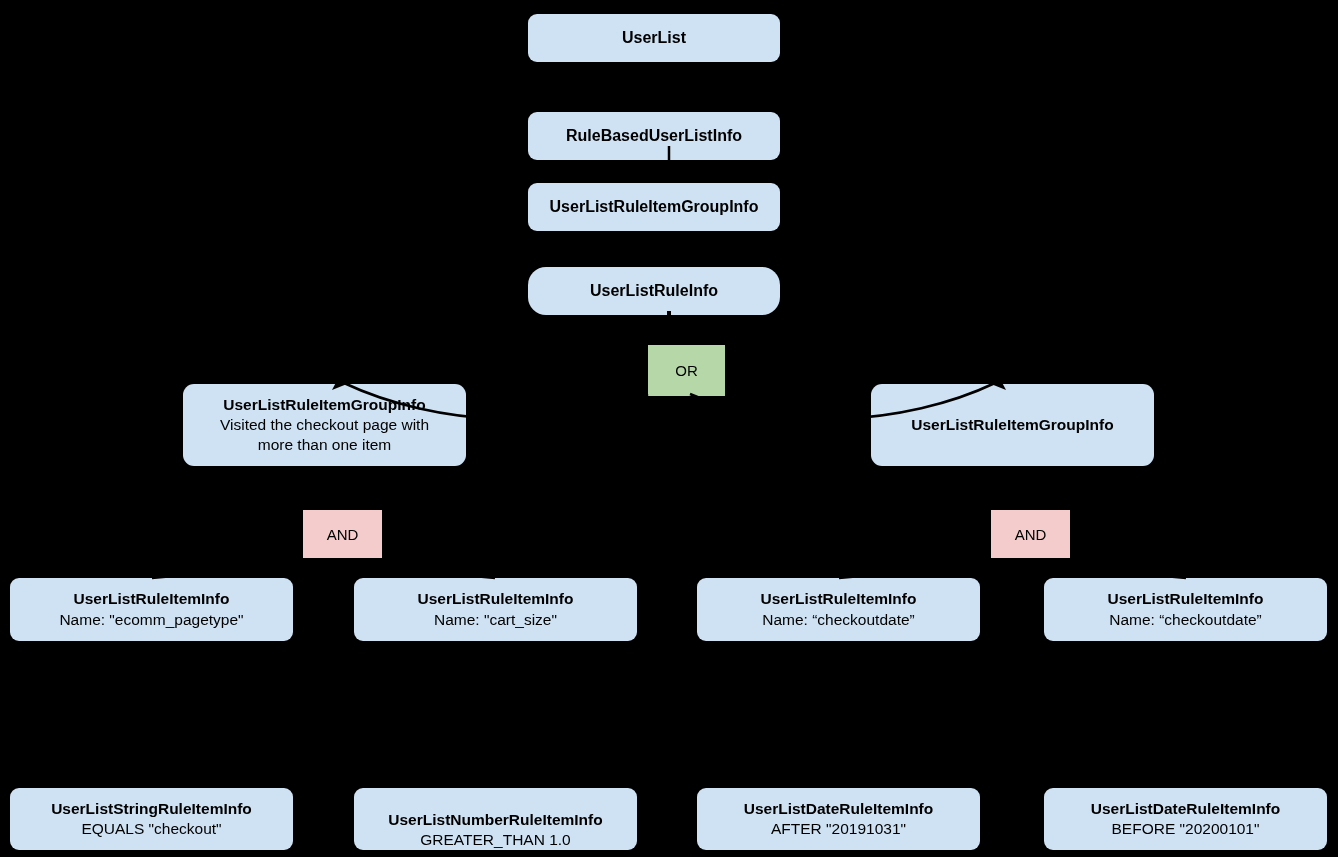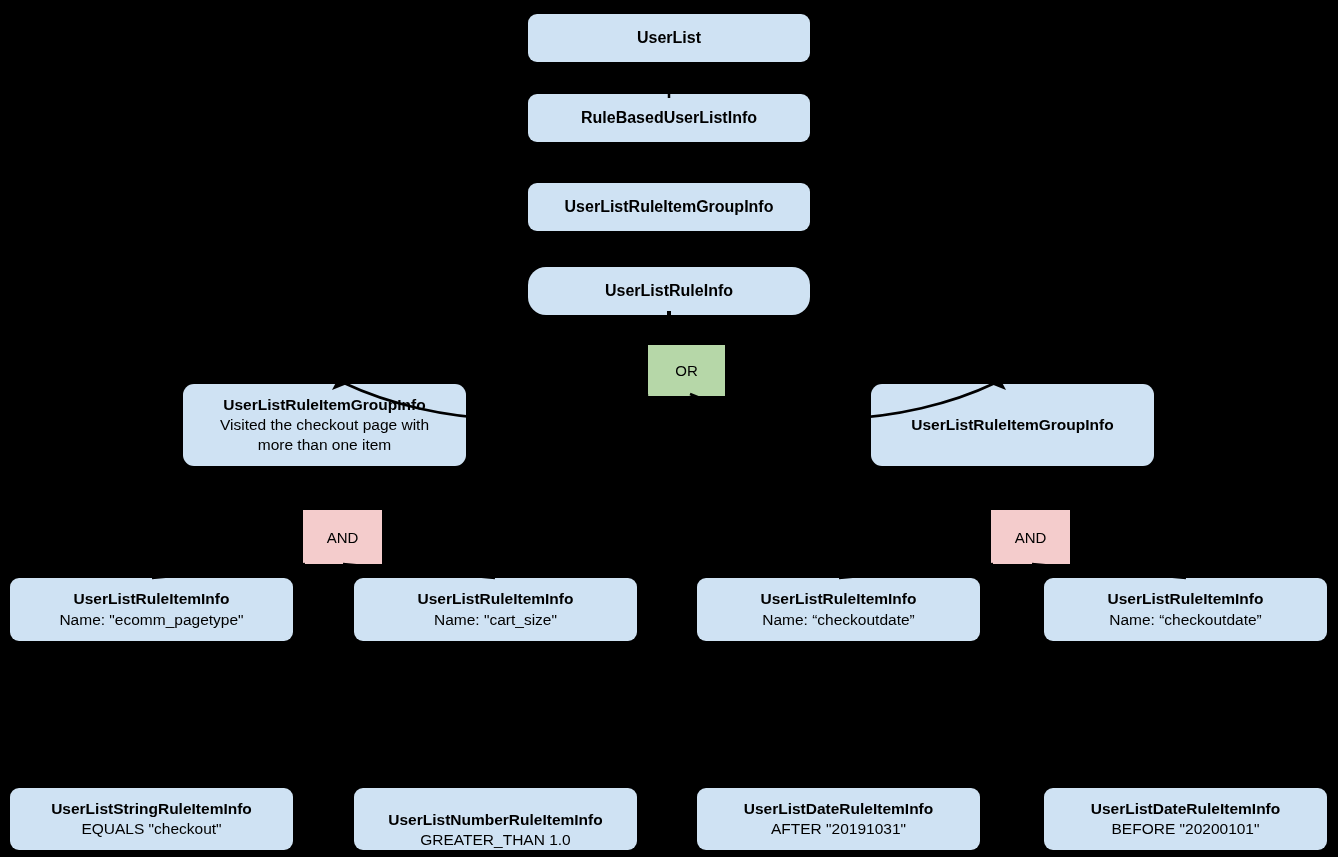--- a/index.html
+++ b/index.html
@@ -5,38 +5,38 @@
   html,body{margin:0;padding:0;background:#000;}
   .canvas{
     position:relative;width:1338px;height:857px;background:#000000;
     font-family:"Liberation Sans",sans-serif;color:#000;overflow:hidden;
   }
   .node{
     position:absolute;background:#cfe2f3;border-radius:9px;
     display:flex;flex-direction:column;align-items:center;justify-content:center;
     text-align:center;line-height:1.3;z-index:1;
   }
-  .chain{left:528px;width:282px;height:48px;}
+  .chain{left:528px;width:252px;height:48px;}
   .chain .title{font-size:16px;}
-  .chain-0{top:14px;} .chain-1{top:94px;} .chain-2{top:183px;} .chain-3{top:267px;border-radius:18px;}
+  .chain-0{top:14px;} .chain-1{top:112px;} .chain-2{top:183px;} .chain-3{top:267px;border-radius:18px;}
   .group{width:283px;height:82px;top:384px;border-radius:11px;}
   .group-left{left:183px;} .group-right{left:871px;}
   .group .desc{max-width:242px;}
   .leaf{width:283px;height:63px;top:578px;}
   .leaf-0{left:10px;} .leaf-1{left:354px;} .leaf-2{left:697px;} .leaf-3{left:1044px;}
   .detail{width:283px;height:62px;top:788px;}
   .detail-0{left:10px;} .detail-1{left:354px;justify-content:flex-end;} .detail-2{left:697px;} .detail-3{left:1044px;}
   .title{font-weight:bold;font-size:15.5px;}
   .desc{font-size:15.5px;}
   .op{
     position:absolute;display:flex;align-items:center;justify-content:center;
     font-weight:normal;font-size:15px;z-index:1;margin-left:18px;
   }
   .or{left:630px;top:345px;width:77px;height:51px;background:#b6d7a8;}
-  .and{width:79px;height:54px;top:510px;background:#f4cccc;}
+  .and{width:79px;height:48px;top:510px;background:#f4cccc;}
   .and-left{left:285px;} .and-right{left:973px;}
   .connectors{
     position:absolute;left:0;top:0;width:1338px;height:857px;
     z-index:2;pointer-events:none;
   }
 </style>
 </head>
 <body>
 
 <div class="canvas">

